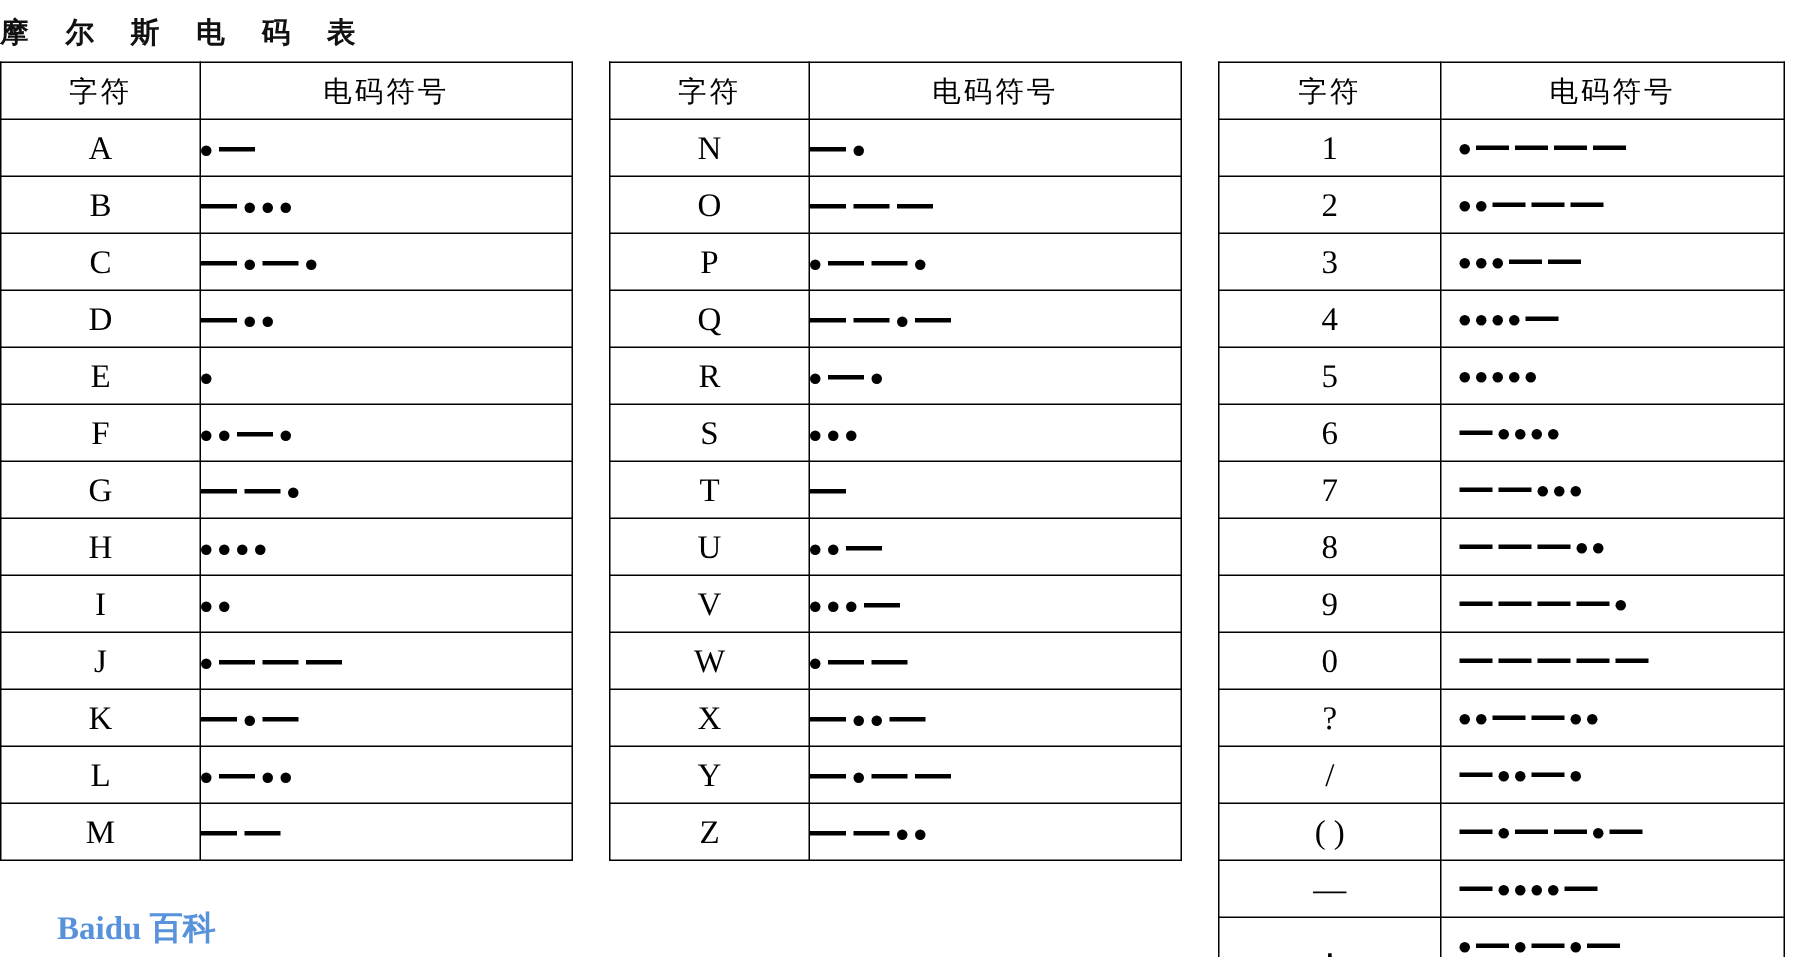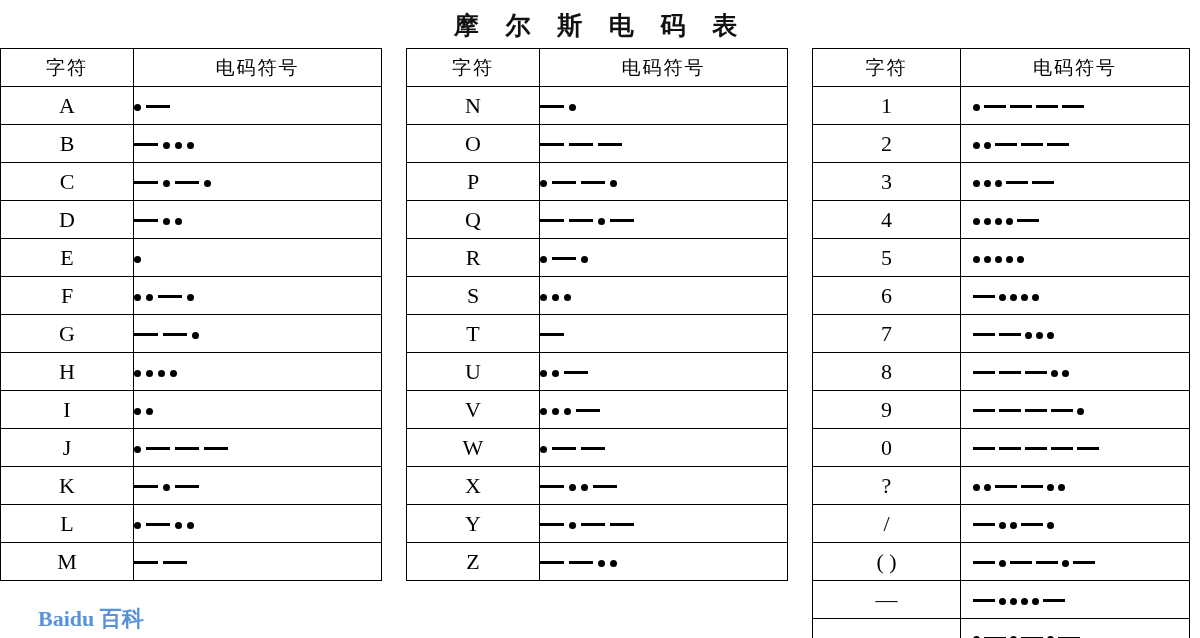--- a/index.html
+++ b/index.html
@@ -14,24 +14,23 @@
     color: #000000;
     overflow: hidden;
     position: relative;
   }
   .page {
     width: 1200px;
     height: 638px;
     position: relative;
   }
   .title {
-    text-align: center;
     font-family: "DejaVu Sans", sans-serif;
     font-weight: bold;
-    font-size: 25px;
+    font-size: 19px;
     letter-spacing: 9px;
     padding-top: 9px;
     padding-bottom: 6px;
     color: #111;
   }
   .tables {
     display: flex;
     align-items: flex-start;
     width: 1200px;
     box-sizing: border-box;

